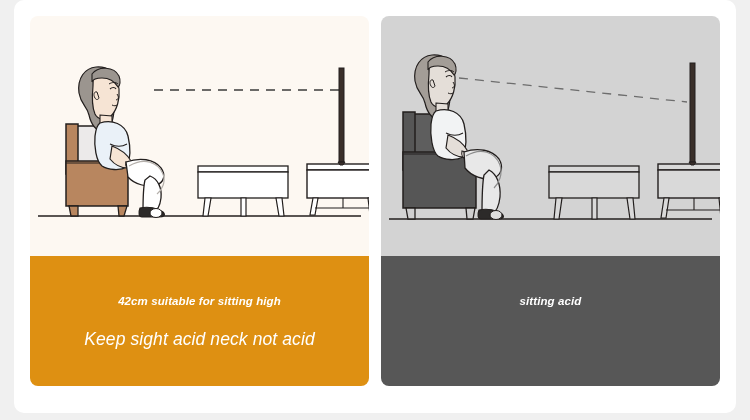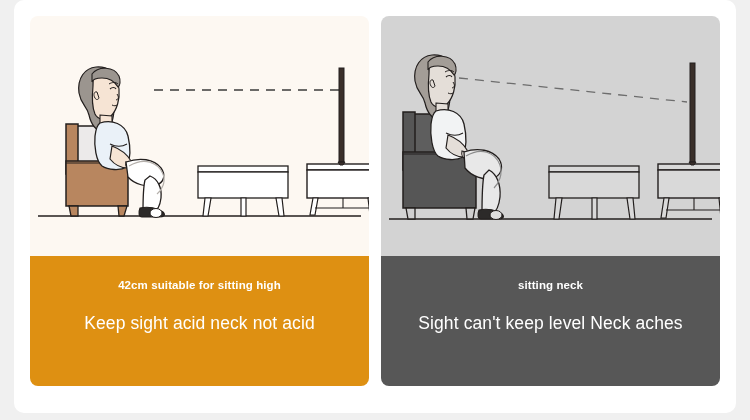--- a/index.html
+++ b/index.html
@@ -54,22 +54,23 @@
   }
   .scene svg { display: block; width: 100%; height: 100%; }
 
   
   .banner {
     flex: 1 1 auto;
     display: flex;
     flex-direction: column;
     align-items: center;
     justify-content: flex-start;
-    padding-top: 22px;
+    padding-top: 38px;
     box-sizing: border-box;
+    font-style: italic;
   }
   .banner-sub {
     color: #ffffff;
     font-size: 11.5px;
     font-weight: bold;
     line-height: 1.28;
     text-align: center;
     letter-spacing: .1px;
   }
   .banner-sub.left-align {
@@ -229,21 +230,20 @@
           <line x1="285" y1="194" x2="342" y2="194" stroke="#231f1e" stroke-width="1.1"></line>
           <line x1="313" y1="182" x2="313" y2="194" stroke="#231f1e" stroke-width="1.1"></line>
 
           <rect x="309" y="47" width="5" height="99" fill="#3a2f2a" stroke="#231f1e" stroke-width="1"></rect>
           <path d="M308 146 L315 146 L313 149 L310 149 Z" fill="#3a2f2a" stroke="#231f1e" stroke-width="1"></path>
         </svg>
       </div>
 
       <div class="banner">
         <div class="banner-sub left-align">
-          <div>sitting neck</div>
+          <div>sitting acid</div>
         </div>
-        <div class="banner-main">Sight can't keep level Neck aches</div>
       </div>
 
     </div>
 
   </div>
 </div>
 
 </body></html>

